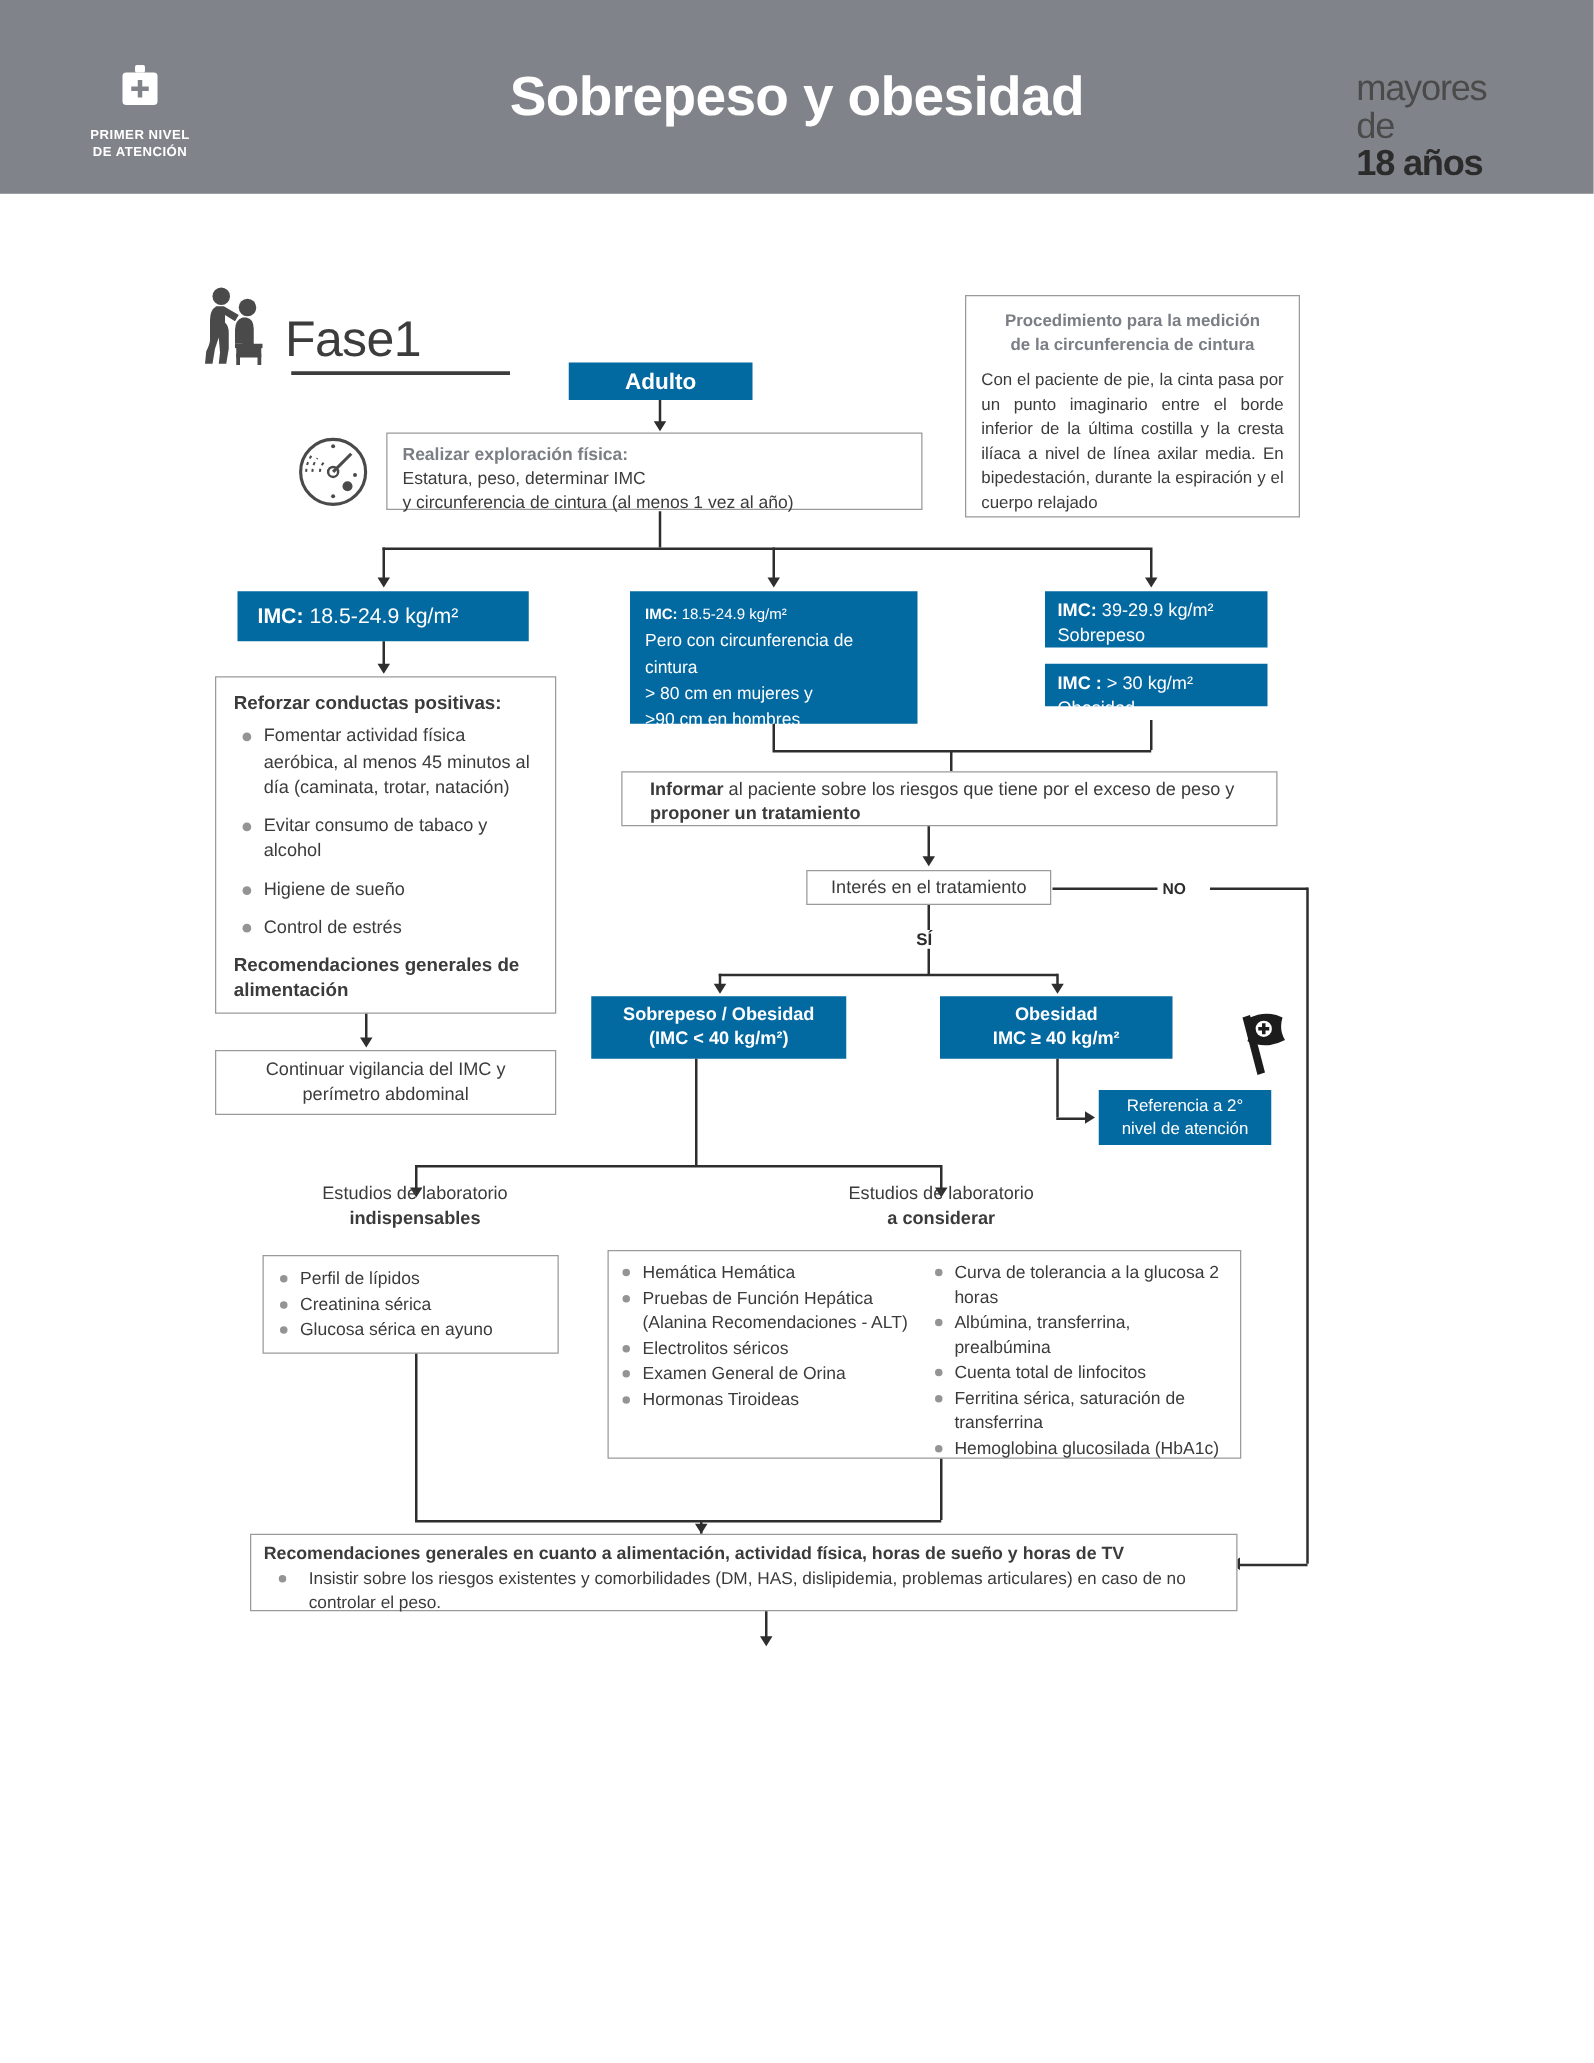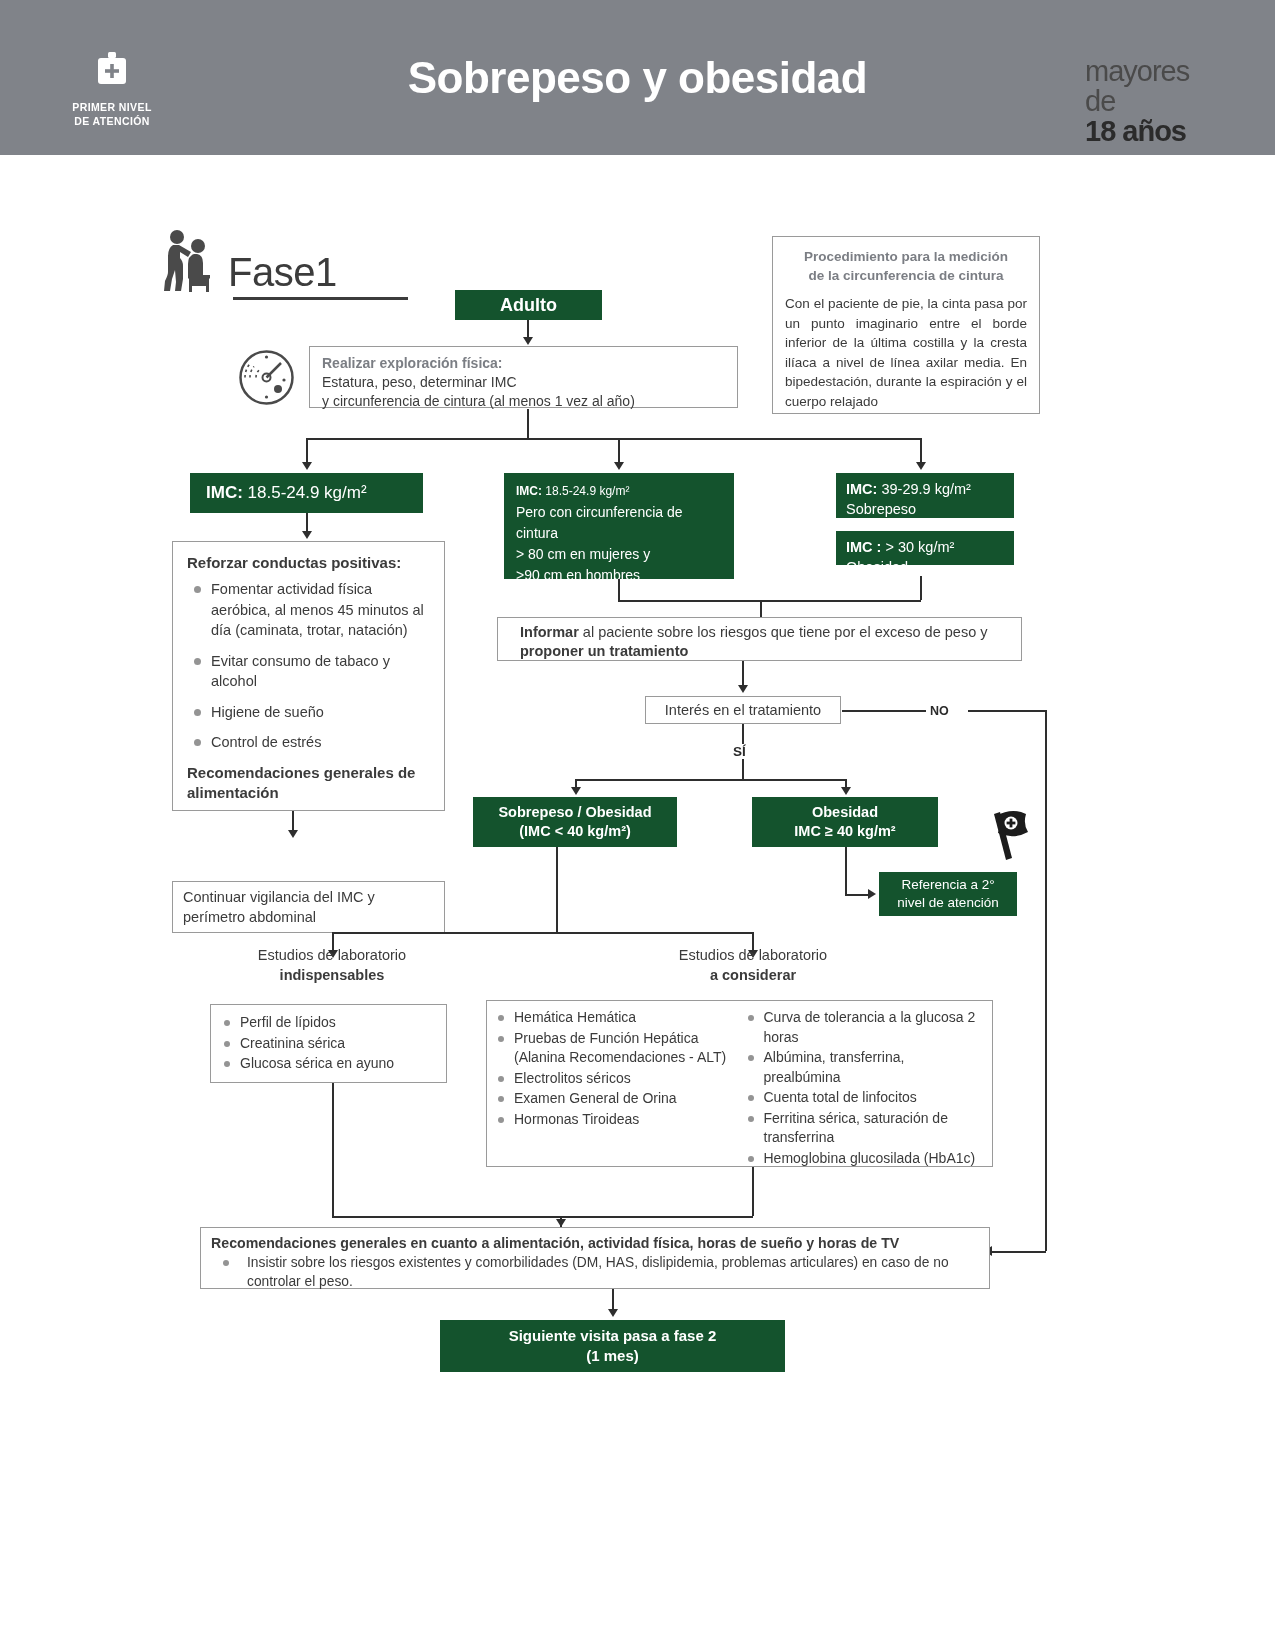--- a/index.html
+++ b/index.html
@@ -32,21 +32,21 @@
   .hdr-age {
     position:absolute; right:30px; top:56px; width:160px;
     color:#3b3b3b; line-height:30px; text-align:left;
   }
   .hdr-age .a1 { font-size:29px; color:#4a4a4a; display:block; letter-spacing:-1px;}
   .hdr-age .a2 { font-size:29px; color:#4a4a4a; display:block; letter-spacing:-1px;}
   .hdr-age .a3 { font-size:29px; color:#2b2b2b; display:block; font-weight:bold; letter-spacing:-1px;}
 
   
   .box { position:absolute; }
-  .gray { background:#14532d; color:#ffffff; }
+  .gray { background:#0369a1; color:#ffffff; }
 
   .ln { position:absolute; background:#2e2e2e; }
   .lnh { height:1.5px; }
   .lnv { width:1.5px; }
   .arrow-d {
     position:absolute; width:0;height:0;
     border-left:5px solid transparent; border-right:5px solid transparent;
     border-top:8px solid #2e2e2e;
   }
   .arrow-r {
@@ -124,22 +124,22 @@
   .reforzar li { position:relative; padding-left:24px; margin-bottom:10px; line-height:20.5px; }
   .reforzar li::before {
     content:""; position:absolute; left:7px; top:7px; width:7px; height:7px;
     border-radius:50%; background:#949494;
   }
   .reforzar .f { font-weight:bold; font-size:15px; line-height:20px; }
 
   .continuar {
     position:absolute; left:172px; top:840px; width:273px; height:52px;
     border:1px solid #9a9a9a; background:#fff;
-    display:flex; align-items:center; justify-content:center; 
-    font-size:14.5px; line-height:20px; color:#3b3b3b; padding:0 10px;margin-top:41px;
+    display:flex; align-items:center; justify-content:center; text-align:center;
+    font-size:14.5px; line-height:20px; color:#3b3b3b; padding:0 10px;
   }
 
   .informar {
     position:absolute; left:497px; top:617px; width:525px; height:44px;
     border:1px solid #9a9a9a; background:#fff; padding:5px 22px;
     font-size:14.5px; line-height:19px; color:#3b3b3b;
   }
 
   .interes {
     position:absolute; left:645px; top:696px; width:196px; height:28px;
@@ -461,18 +461,14 @@
   <div class="recbox">
     <div class="rh">Recomendaciones generales en cuanto a alimentación, actividad física, horas de sueño y horas de TV</div>
     <ul>
       <li>Insistir sobre los riesgos existentes y comorbilidades (DM, HAS, dislipidemia, problemas articulares) en caso de no controlar el peso.</li>
     </ul>
   </div>
 
   <div class="ln lnv" style="left:612px; top:1289px; height:22px;"></div>
   <div class="arrow-d" style="left:608px; top:1309px;"></div>
 
-  <div class="box gray siguiente">
-    <div>Siguiente visita pasa a fase 2</div>
-    <div>(1 mes)</div>
-  </div>
 
 </div>
 
 </body></html>

